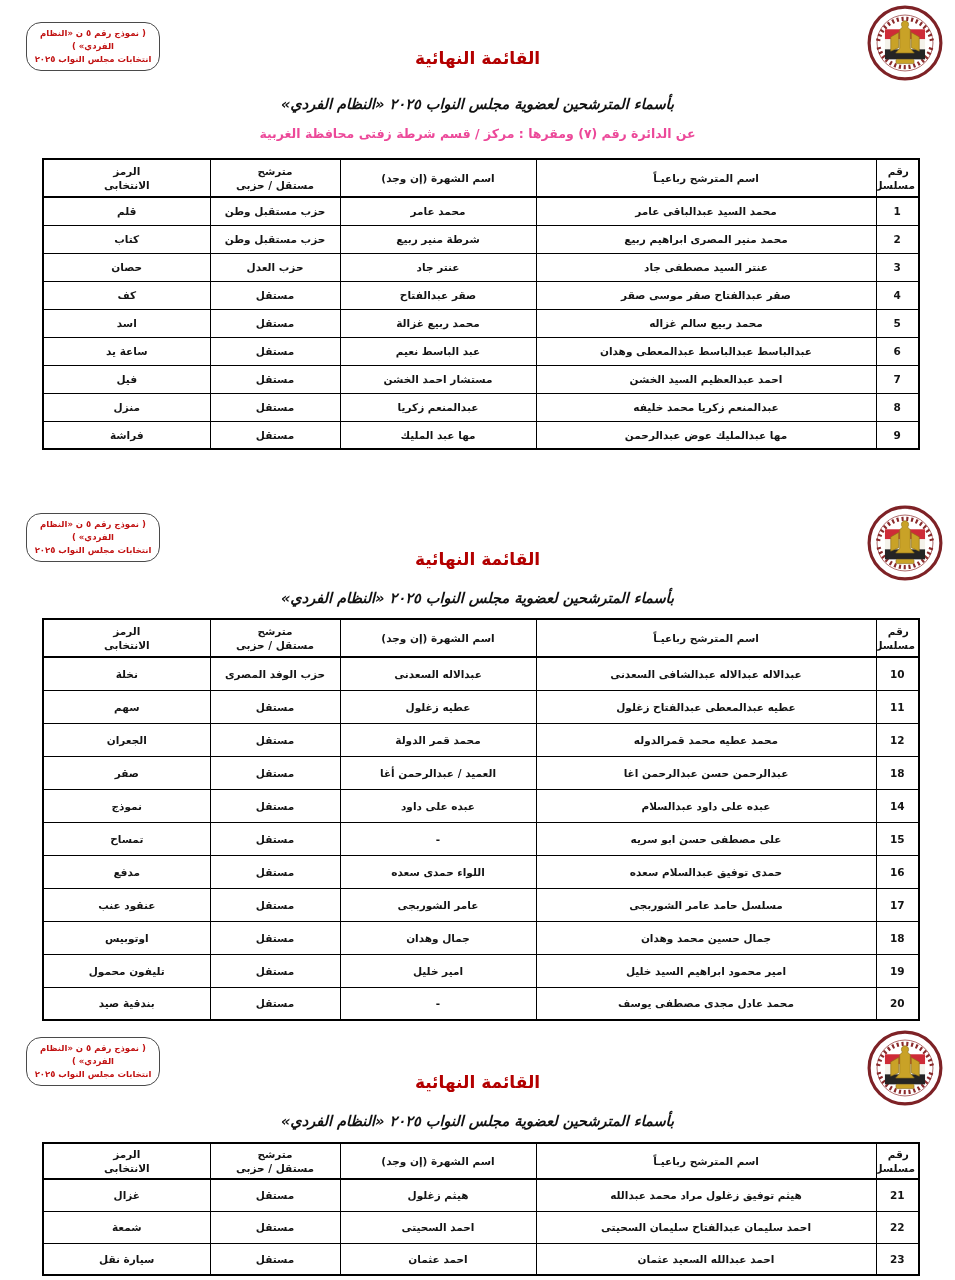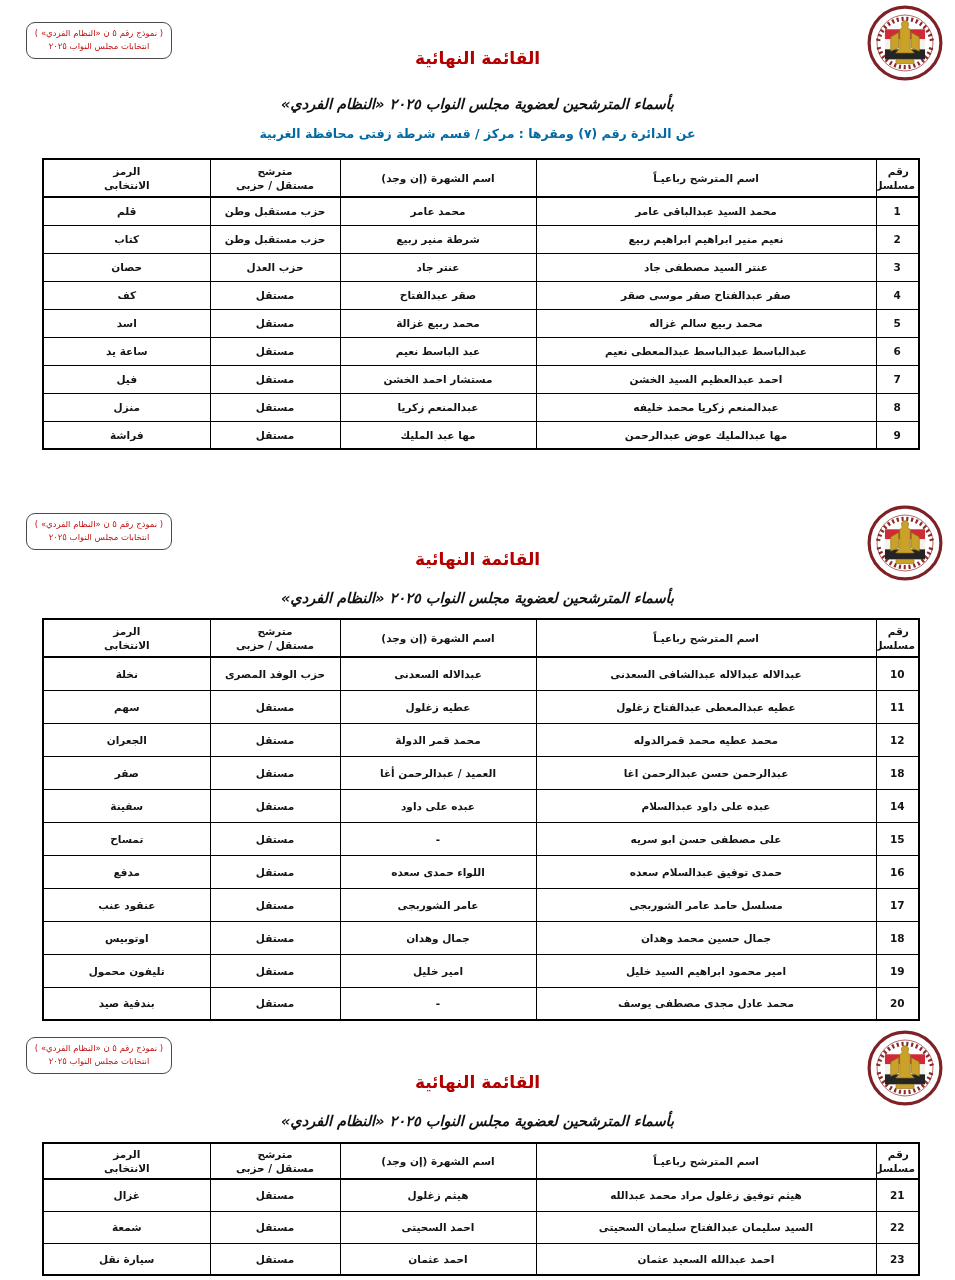--- a/index.html
+++ b/index.html
@@ -7,45 +7,45 @@
   body {
     width:955px; height:1280px; overflow:hidden; position:relative;
     font-family:"DejaVu Sans", sans-serif; color:#1a1a1a;
   }
   .page-section { position:absolute; left:0; width:955px; overflow:visible; }
   .s1 { top:0;    height:505px; }
   .s2 { top:505px; height:525px; }
   .s3 { top:1030px; height:250px; }
 
   .stamp {
-    position:absolute; left:26px; width:146px;
-    border:1.5px solid #4a4a4a; border-radius:9px;
+    position:absolute; left:26px; width:134px;
+    border:1.5px solid #4a4a4a; border-radius:15px;
     padding:4px 6px 5px 6px; text-align:center;
-    color:#c11212; font-size:8.5px; font-weight:normal; line-height:1.5;
+    color:#c11212; font-size:8.5px; font-weight:bold; line-height:1.5;
   }
   .s1 .stamp { top:22px; } .s2 .stamp { top:8px; } .s3 .stamp { top:7px; }
 
   .logo { position:absolute; right:12px; width:76px; height:76px; }
   .s1 .logo { top:5px; } .s2 .logo { top:0px; } .s3 .logo { top:0px; }
 
   .title {
     position:absolute; left:0; width:100%; text-align:center;
     color:#b30000; font-size:17px; font-weight:bold;
   }
   .s1 .title { top:48px; } .s2 .title { top:44px; } .s3 .title { top:42px; }
 
   .subtitle {
     position:absolute; left:0; width:100%; text-align:center;
     color:#111; font-size:14.5px; font-weight:bold;font-style:italic;
   }
   .s1 .subtitle { top:96px; } .s2 .subtitle { top:85px; } .s3 .subtitle { top:83px; }
 
   .district {
     position:absolute; left:0; width:100%; text-align:center;
-    color:#0369a1; font-size:12.5px; font-weight:bold; top:126px;
+    color:#ec4899; font-size:12.5px; font-weight:bold; top:126px;
   }
 
   table.candidates {
     position:absolute; left:42px; width:876px;
     border-collapse:collapse; table-layout:fixed;
     border:2.5px solid #000;
   }
   .s1 table.candidates { top:158px; }
   .s2 table.candidates { top:113px; }
   .s3 table.candidates { top:112px; }
@@ -115,21 +115,21 @@
     <tbody>
         <tr>
           <td class="serial-cell">1</td>
           <td>محمد السيد عبدالباقى عامر</td>
           <td>محمد عامر</td>
           <td>حزب مستقبل وطن</td>
           <td>قلم</td>
         </tr>
         <tr>
           <td class="serial-cell">2</td>
-          <td>نعيم منير ابراهيم ابراهيم ربيع</td>
+          <td>محمد منير المصرى ابراهيم ربيع</td>
           <td>شرطة منير ربيع</td>
           <td>حزب مستقبل وطن</td>
           <td>كتاب</td>
         </tr>
         <tr>
           <td class="serial-cell">3</td>
           <td>عنتر السيد مصطفى جاد</td>
           <td>عنتر جاد</td>
           <td>حزب العدل</td>
           <td>حصان</td>
@@ -143,21 +143,21 @@
         </tr>
         <tr>
           <td class="serial-cell">5</td>
           <td>محمد ربيع سالم غزاله</td>
           <td>محمد ربيع غزالة</td>
           <td>مستقل</td>
           <td>اسد</td>
         </tr>
         <tr>
           <td class="serial-cell">6</td>
-          <td>عبدالباسط عبدالباسط عبدالمعطى نعيم</td>
+          <td>عبدالباسط عبدالباسط عبدالمعطى وهدان</td>
           <td>عبد الباسط نعيم</td>
           <td>مستقل</td>
           <td>ساعة يد</td>
         </tr>
         <tr>
           <td class="serial-cell">7</td>
           <td>احمد عبدالعظيم السيد الخشن</td>
           <td>مستشار احمد الخشن</td>
           <td>مستقل</td>
           <td>فيل</td>
@@ -253,21 +253,21 @@
           <td>عبدالرحمن حسن عبدالرحمن اغا</td>
           <td>العميد / عبدالرحمن أغا</td>
           <td>مستقل</td>
           <td>صقر</td>
         </tr>
         <tr>
           <td class="serial-cell">14</td>
           <td>عبده على داود عبدالسلام</td>
           <td>عبده على داود</td>
           <td>مستقل</td>
-          <td>سفينة</td>
+          <td>نموذج</td>
         </tr>
         <tr>
           <td class="serial-cell">15</td>
           <td>على مصطفى حسن ابو سريه</td>
           <td>-</td>
           <td>مستقل</td>
           <td>تمساح</td>
         </tr>
         <tr>
           <td class="serial-cell">16</td>
@@ -357,21 +357,21 @@
     <tbody>
         <tr>
           <td class="serial-cell">21</td>
           <td>هيثم توفيق زغلول مراد محمد عبدالله</td>
           <td>هيثم زغلول</td>
           <td>مستقل</td>
           <td>غزال</td>
         </tr>
         <tr>
           <td class="serial-cell">22</td>
-          <td>السيد سليمان عبدالفتاح سليمان السحيتى</td>
+          <td>احمد سليمان عبدالفتاح سليمان السحيتى</td>
           <td>احمد السحيتى</td>
           <td>مستقل</td>
           <td>شمعة</td>
         </tr>
         <tr>
           <td class="serial-cell">23</td>
           <td>احمد عبدالله السعيد عثمان</td>
           <td>احمد عثمان</td>
           <td>مستقل</td>
           <td>سيارة نقل</td>

